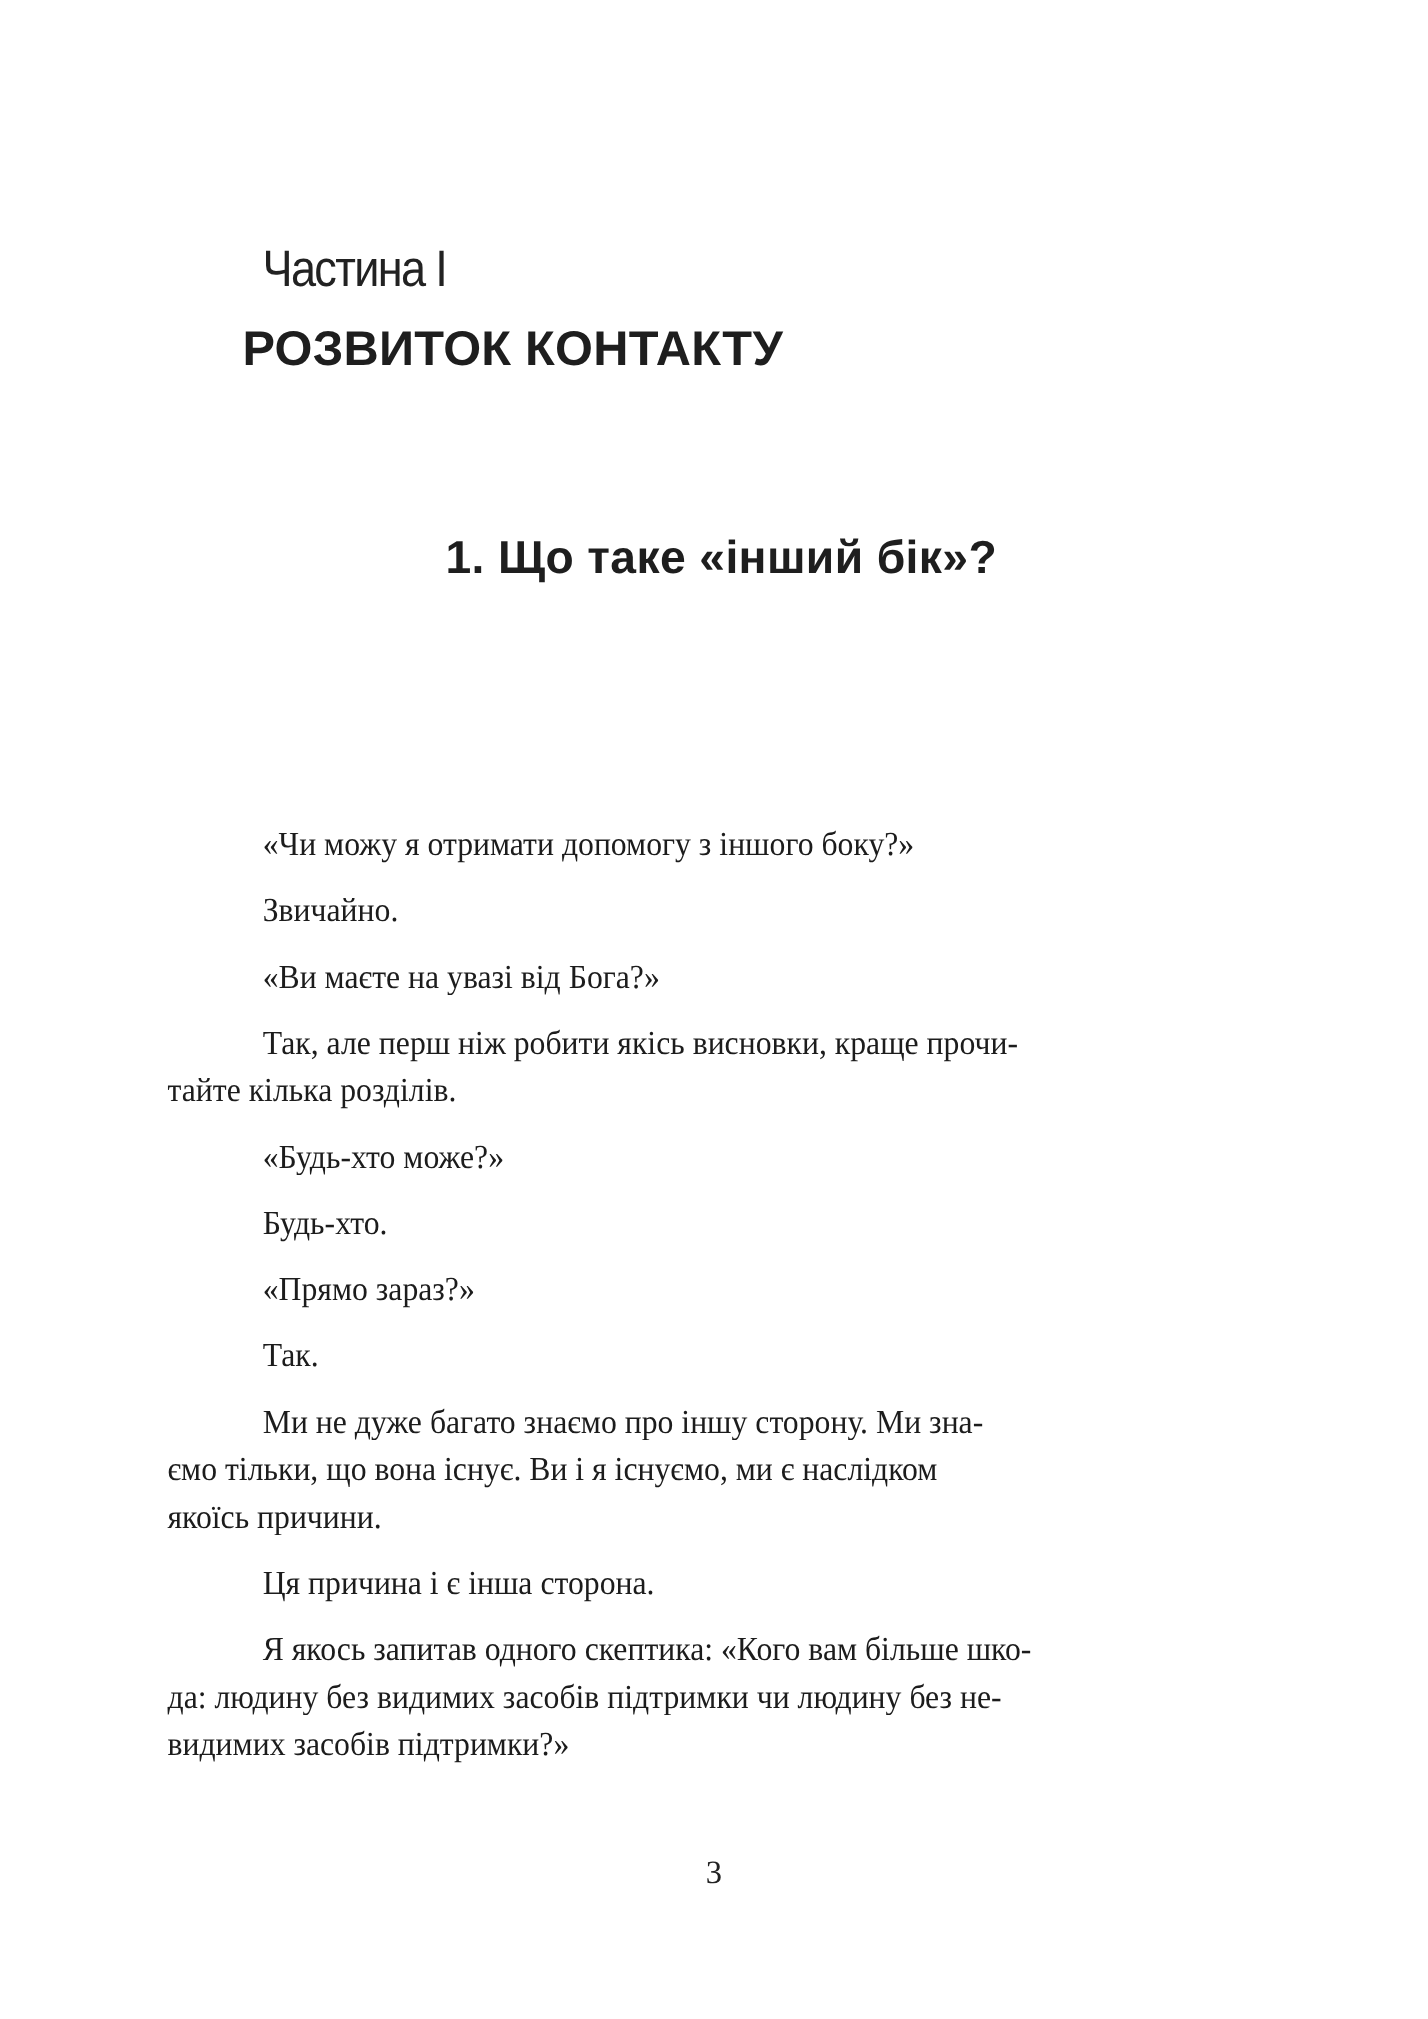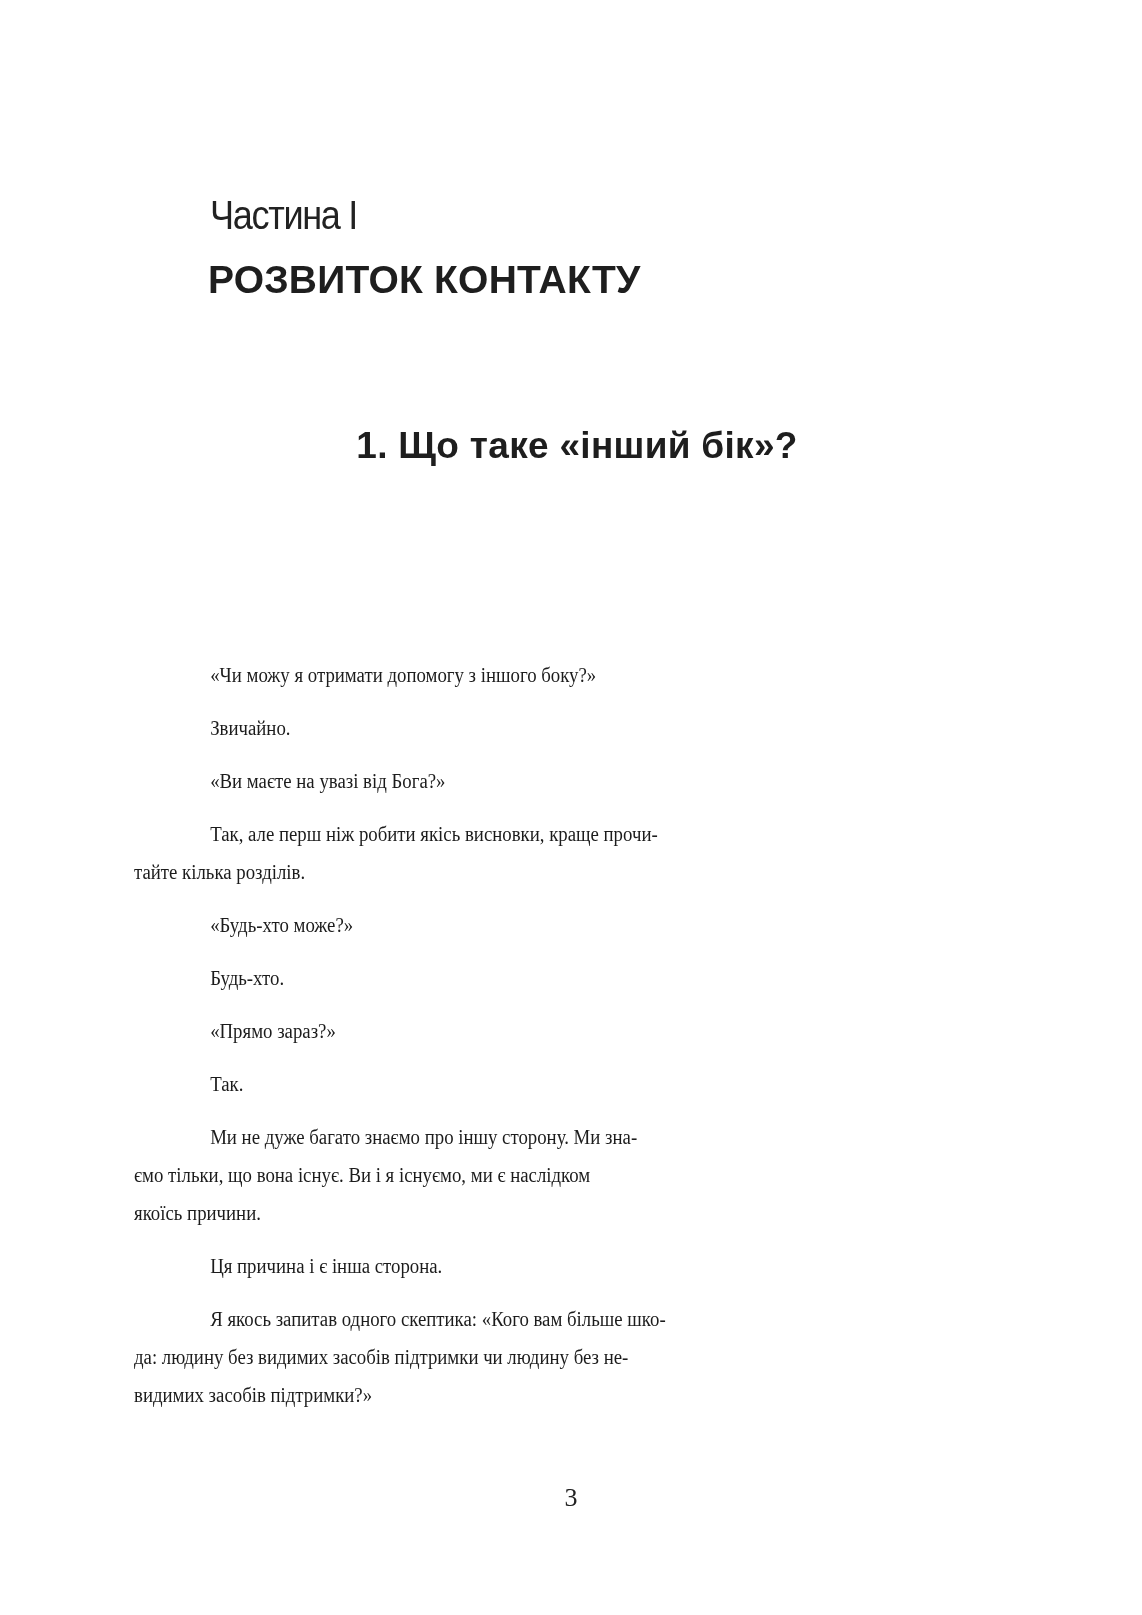--- a/index.html
+++ b/index.html
@@ -28,21 +28,21 @@
       font-size: 41px;
       font-weight: 400;
       letter-spacing: -1.5px;
       transform: scaleX(0.88);
       transform-origin: left top;
       color: #222;
       white-space: nowrap;
     }
     .part-title {
       position: absolute;
-      left: 208px;
+      left: 194px;
       top: 258px;
       font-family: "Liberation Sans", sans-serif;
       font-size: 39px;
       font-weight: 700;
       color: #1e1e1e;
       white-space: nowrap;
       letter-spacing: 0.2px;
     }
     .chapter-title {
       position: absolute;
@@ -59,21 +59,21 @@
       box-sizing: border-box;
       letter-spacing: 0.3px;
     }
     .chapter-title span { margin-left: 12px; }
     .body-text {
       position: absolute;
       left: 134px;
       top: 656px;
       width: 842px;
       font-family: "Liberation Serif", serif;
-      font-size: 20px;
+      font-size: 27px;
       color: #1c1c1c;
     }
     .line {
       height: 38px;
       line-height: 38px;
       white-space: nowrap;
       transform: scaleX(0.94);
       transform-origin: left center;
     }
     .line.indent { padding-left: 81px; }

